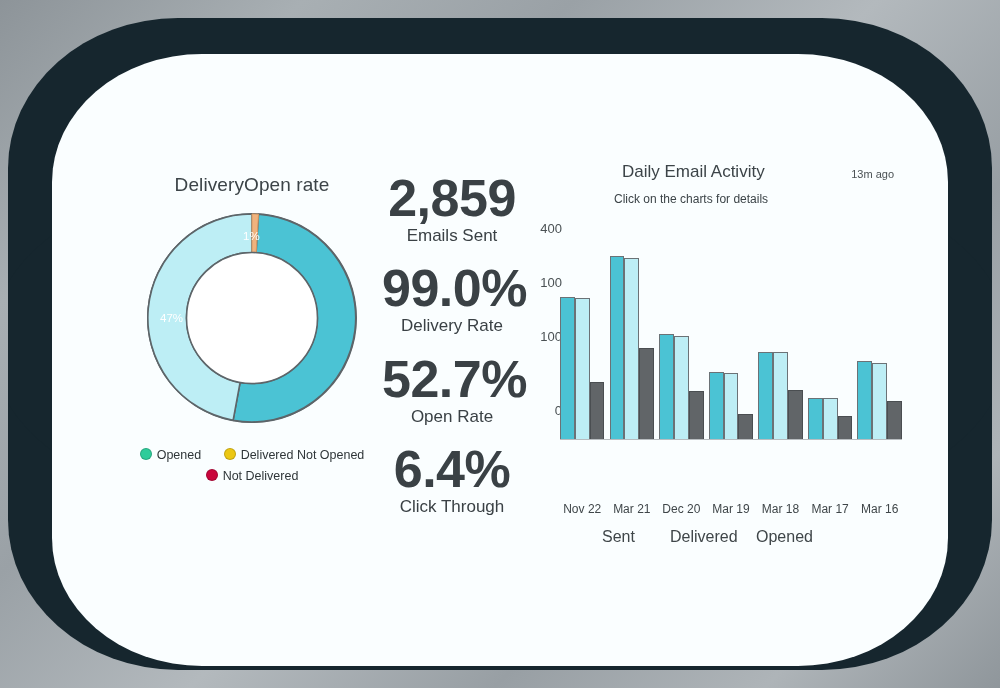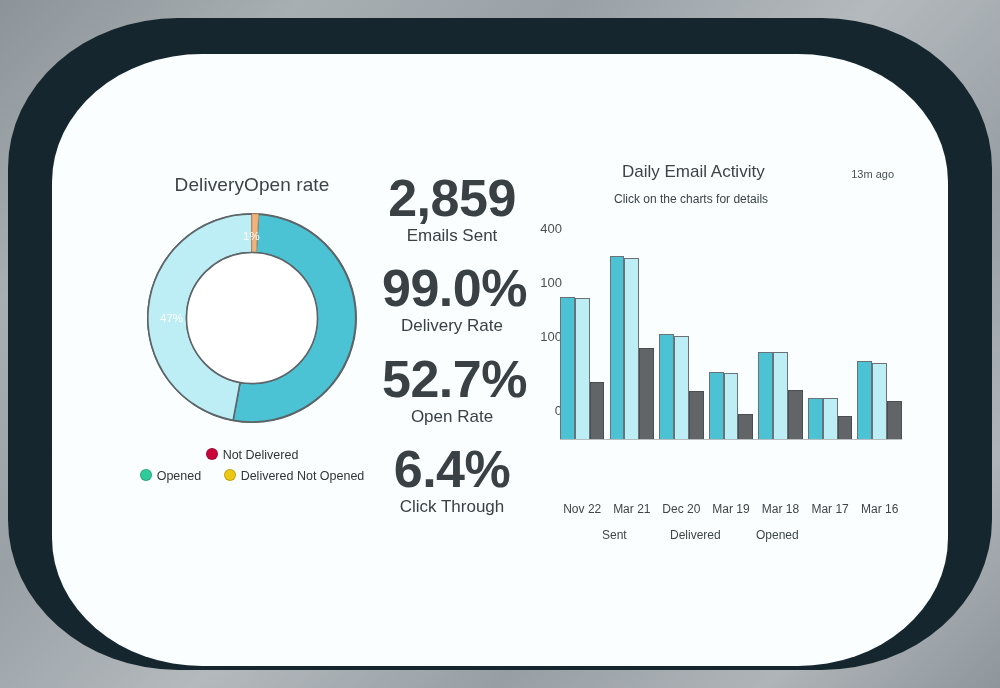--- a/index.html
+++ b/index.html
@@ -215,21 +215,21 @@
     color: #3f4649;
   }
   .series-legend {
     position: absolute;
     left: 46px; right: 12px;
     top: 308px;
     height: 18px;
   }
   .series-name {
     position: absolute;
-    font-size: 12px;
+    font-size: 16px;
     color: #3f4649;
   }
   .sn0 { left: 42px; }
   .sn1 { left: 110px; }
   .sn2 { left: 196px; }
 </style>
 </head>
 <body>
 
 <div id="stage">
@@ -256,29 +256,29 @@
             </g>
           </svg>
           <span class="donut-label lbl-opened">22%</span>
           <span class="donut-label lbl-notopen">47%</span>
           <span class="donut-label lbl-notdeliv">1%</span>
         </div>
 
         <div class="legend">
           <span class="legend-row">
             <span class="legend-item">
-              <span class="legend-dot" style="background:#c9063c"></span><span>Not Delivered</span>
+              <span class="legend-dot" style="background:#2ecc9a"></span><span>Opened</span>
+            </span>
+            <span class="legend-item">
+              <span class="legend-dot" style="background:#ecc713"></span><span>Delivered Not Opened</span>
             </span>
           </span>
           <span class="legend-row">
             <span class="legend-item">
-              <span class="legend-dot" style="background:#2ecc9a"></span><span>Opened</span>
-            </span>
-            <span class="legend-item">
-              <span class="legend-dot" style="background:#ecc713"></span><span>Delivered Not Opened</span>
+              <span class="legend-dot" style="background:#c9063c"></span><span>Not Delivered</span>
             </span>
           </span>
         </div>
       </div>
 
       <div class="kpi-col">
         <div class="kpi">
           <div class="kpi-value">2,859</div>
           <div class="kpi-label">Emails Sent</div>
         </div>

